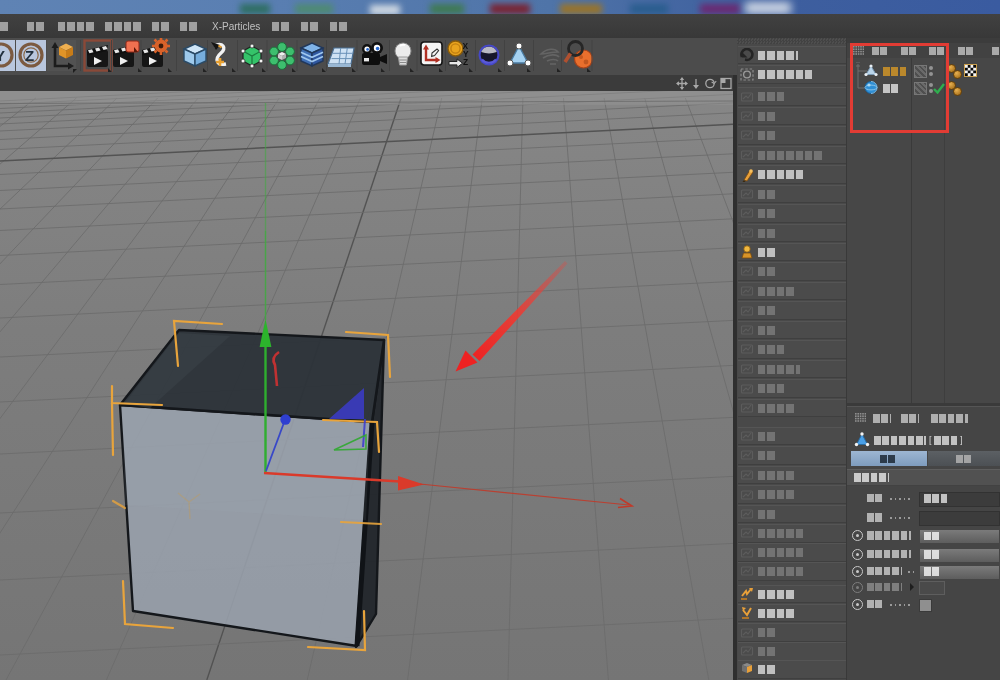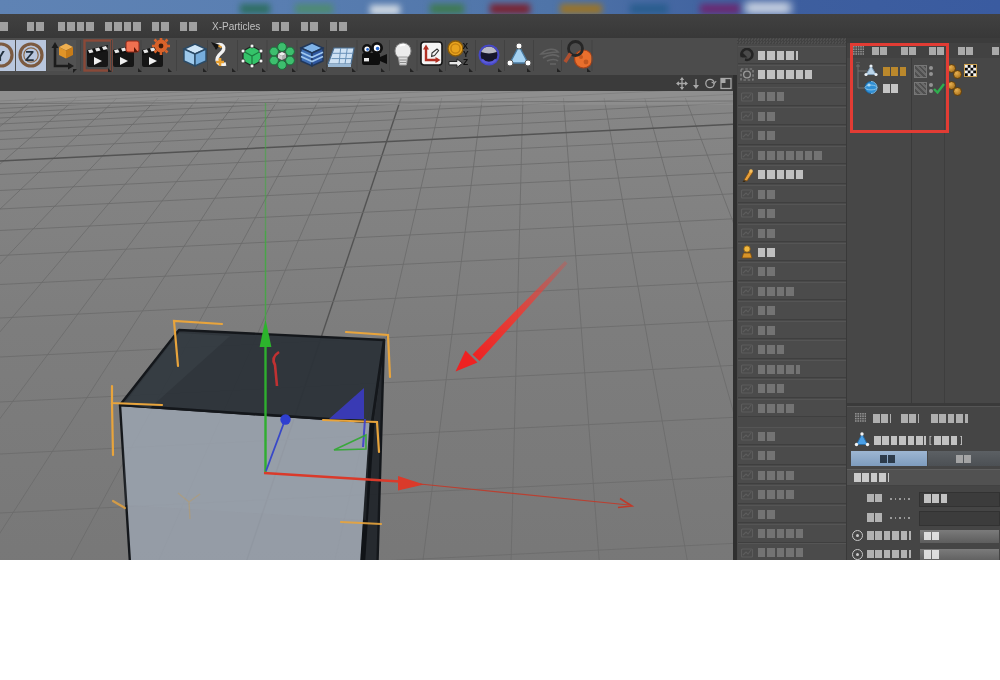--- a/index.html
+++ b/index.html
@@ -1,15 +1,15 @@
 <!DOCTYPE html>
 <html><head><meta charset="utf-8">
 <style>
 html,body{margin:0;padding:0;}
-#root{position:relative;width:1000px;height:560px;overflow:hidden;background:#0c4a6e;
+#root{position:relative;width:1000px;height:680px;overflow:hidden;background:#0c4a6e;
   font-family:"Liberation Sans",sans-serif;}
 .abs{position:absolute;}
 .zh{display:inline-block;vertical-align:middle;filter:blur(0.4px);
   background:repeating-linear-gradient(90deg,currentColor 0 7.4px,transparent 7.4px 9.4px);
   opacity:.8;}
 .zh8{display:inline-block;vertical-align:middle;filter:blur(0.4px);
   background:repeating-linear-gradient(90deg,currentColor 0 6.6px,transparent 6.6px 8.4px);
   opacity:.85;}
 </style></head>
 <body>

